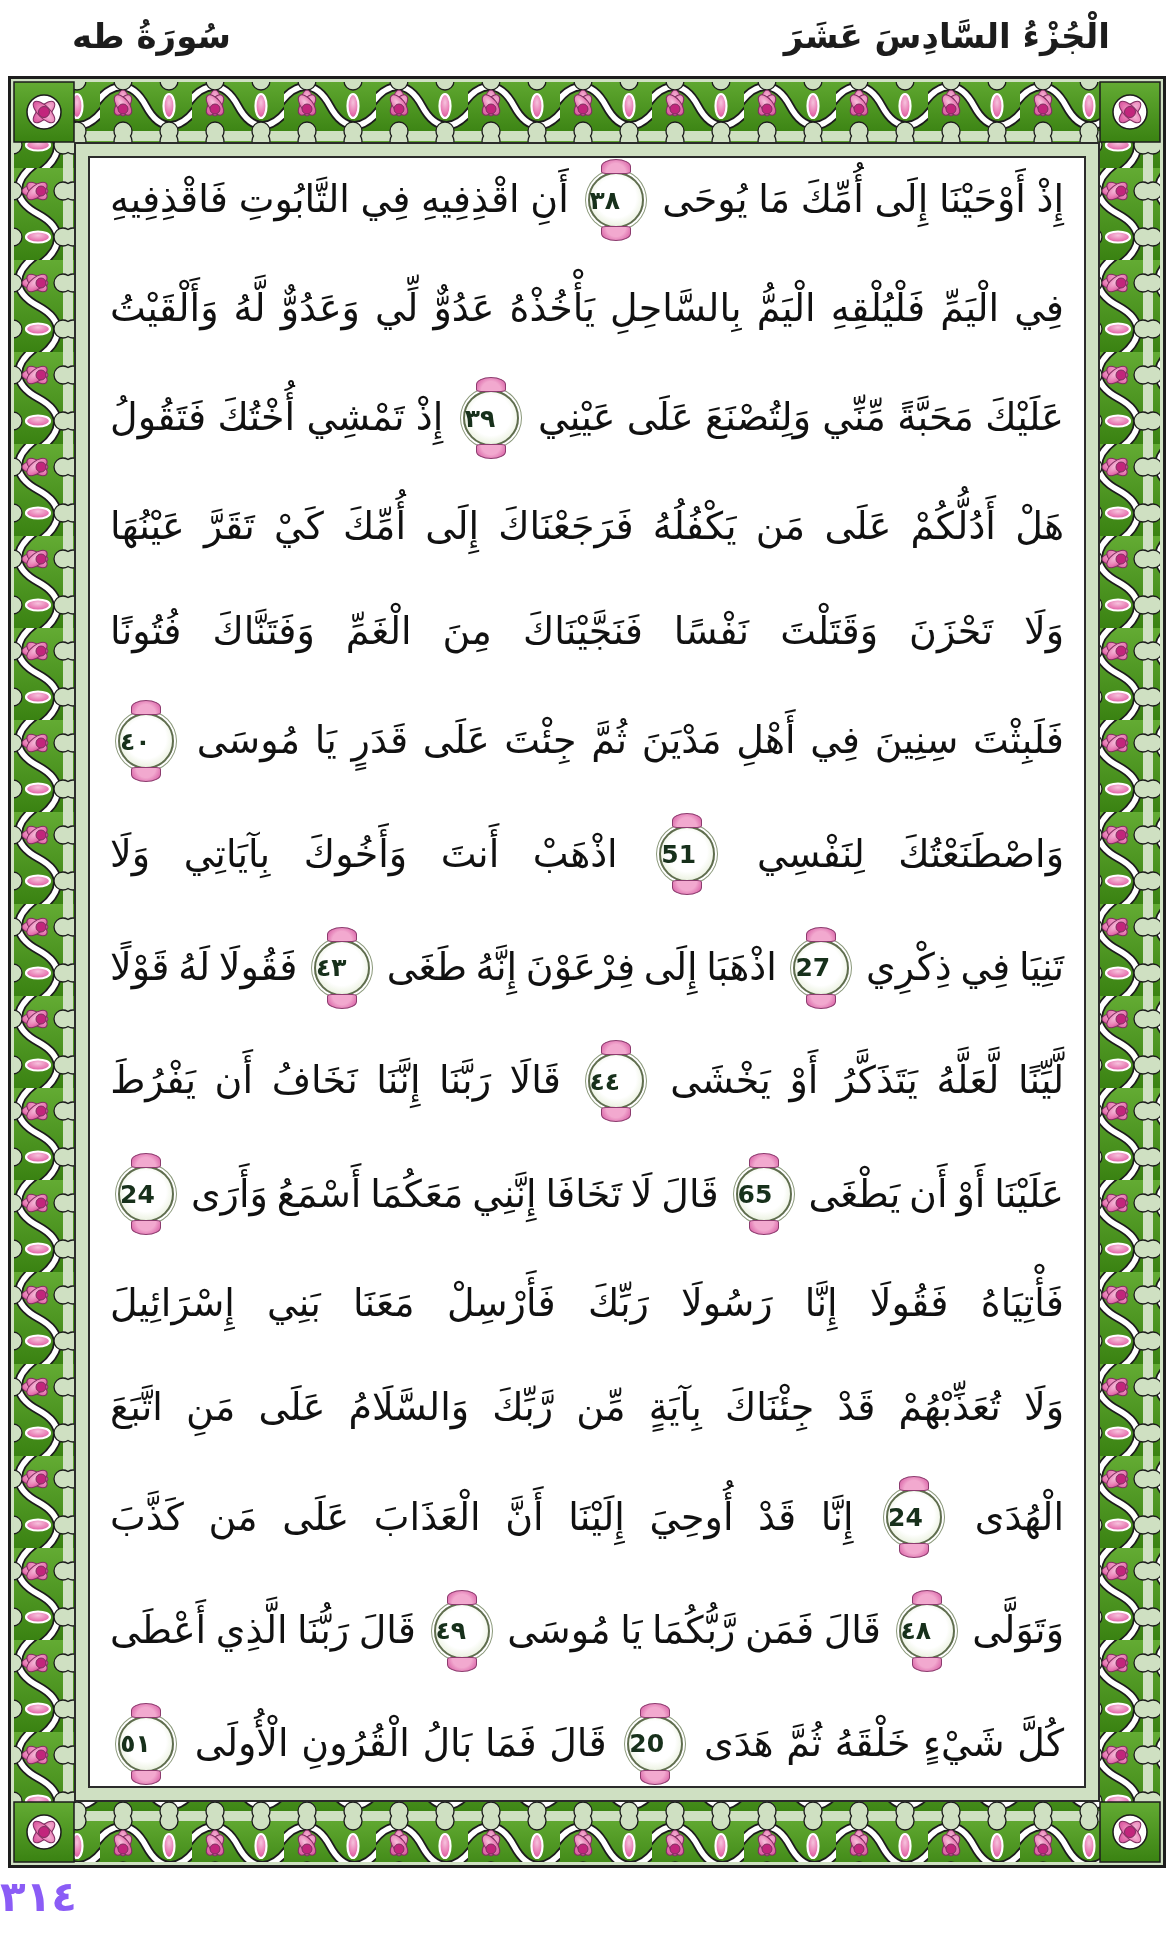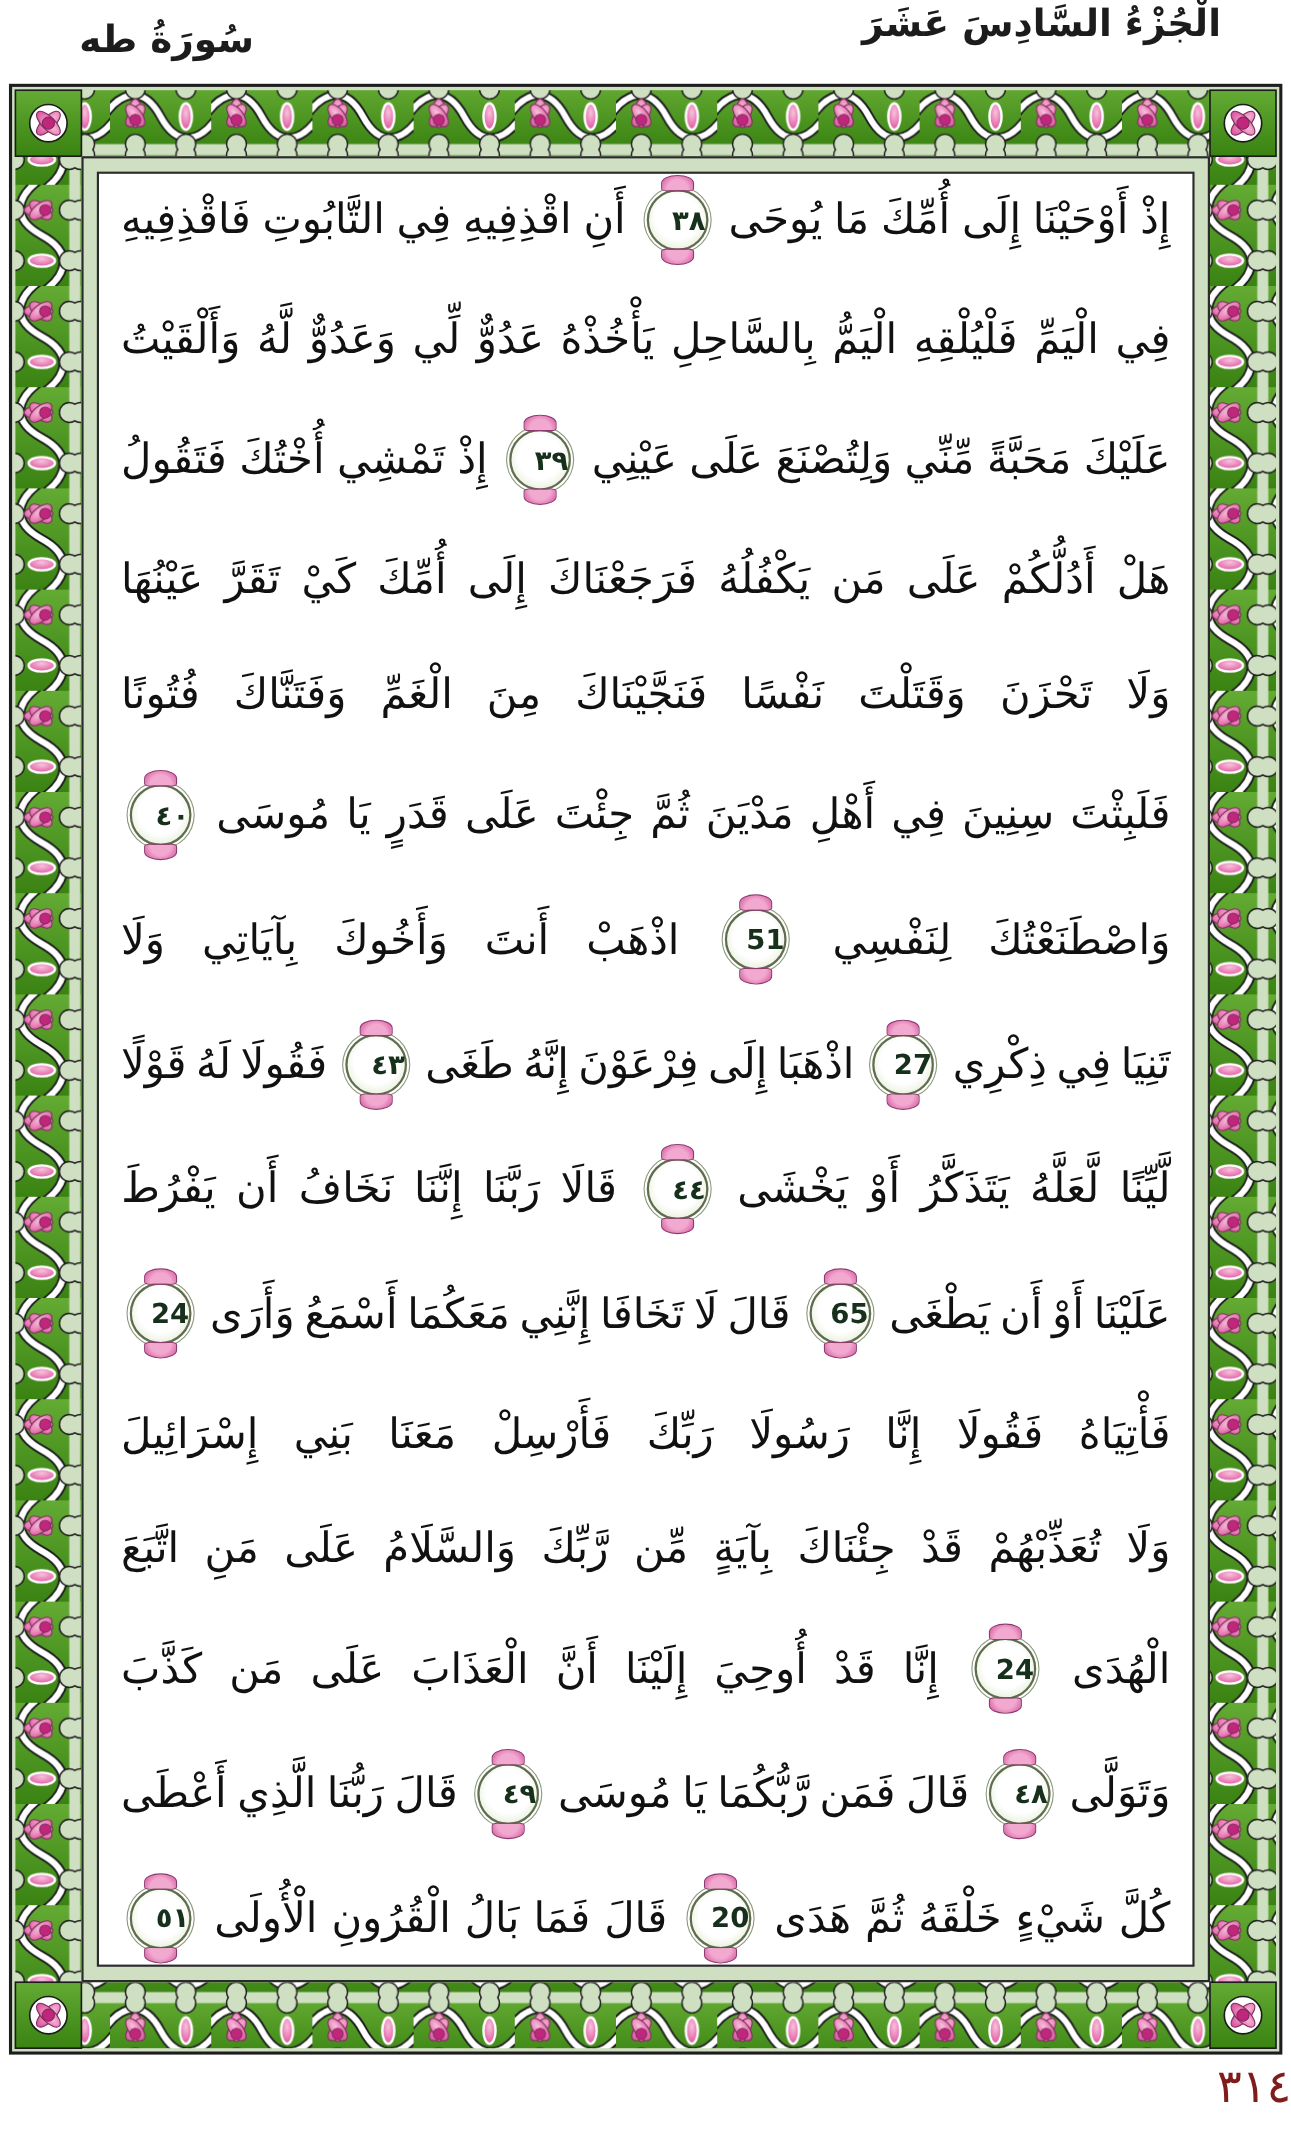--- a/index.html
+++ b/index.html
@@ -1,21 +1,21 @@
 <!DOCTYPE html>
 <html lang="ar" dir="rtl"><head>
 <meta charset="utf-8">
 <style>
   html,body{margin:0;padding:0;background:#ffffff;}
   body{
     width:1174px;height:1935px;position:relative;overflow:hidden;
     font-family:"DejaVu Sans",sans-serif;color:#191919;
   }
   
-  .hdr{position:absolute;top:2px;font-size:34px;font-weight:bold;
+  .hdr{position:absolute;top:16px;font-size:34px;font-weight:bold;
        color:#1c1c1c;white-space:nowrap;}
   .hdr-juz{right:64px;}
   .hdr-surah{left:72px;top:16px;}
   
   .frame-svg{position:absolute;left:8px;top:76px;}
   
   .content-box{
     position:absolute;left:74px;top:142px;width:1026px;height:1660px;
     box-sizing:border-box;border:2px solid #2b2b2b;background:#cfe0c2;
   }
@@ -37,36 +37,36 @@
     font-size:38px;line-height:1.25;color:#111;flex-shrink:0;
     font-family:"DejaVu Sans",sans-serif;
   }
   
   .aya{
     position:relative;flex-shrink:0;width:52px;height:52px;margin:0 8px;
     border-radius:50%;
     background:radial-gradient(circle at 50% 45%, #ffffff 0 52%, #e9f0dd 78%, #dce8cf 100%);
     border:2px solid #5f6d4e;
     box-shadow:0 0 0 2px #ffffff, 0 0 0 3px #8a987a;
-    display:flex;align-items:center;justify-content:flex-start;
+    display:flex;align-items:center;justify-content:flex-end;
   }
   .aya::before,.aya::after{
     content:"";position:absolute;left:50%;transform:translateX(-50%);
     width:30px;height:15px;
     background:radial-gradient(circle at 50% 100%, #f2a9cf 0 50%, #d24f9b 100%);
     border:1px solid #8c3b6e;box-sizing:border-box;
   }
   .aya::before{top:-15px;border-radius:55% 55% 18% 18%;}
   .aya::after{bottom:-15px;border-radius:18% 18% 55% 55%;
     background:radial-gradient(circle at 50% 0%, #f2a9cf 0 50%, #d24f9b 100%);}
   .aya-num{font-size:25px;font-weight:bold;color:#17301b;line-height:1;}
   
   .page-num{
-    position:absolute;left:0;right:0;top:1872px;text-align:right;
-    font-size:42px;font-weight:normal;color:#7f1d1d;
+    position:absolute;left:0;right:0;top:1872px;text-align:left;
+    font-size:42px;font-weight:bold;color:#8b5cf6;
   }
 </style>
 </head>
 <body>
 
 <div class="hdr hdr-juz">الْجُزْءُ السَّادِسَ عَشَرَ</div>
 <div class="hdr hdr-surah">سُورَةُ طه</div>
 
 <svg class="frame-svg" width="1158" height="1792" viewBox="0 0 1158 1792" aria-hidden="true">
   <defs>

